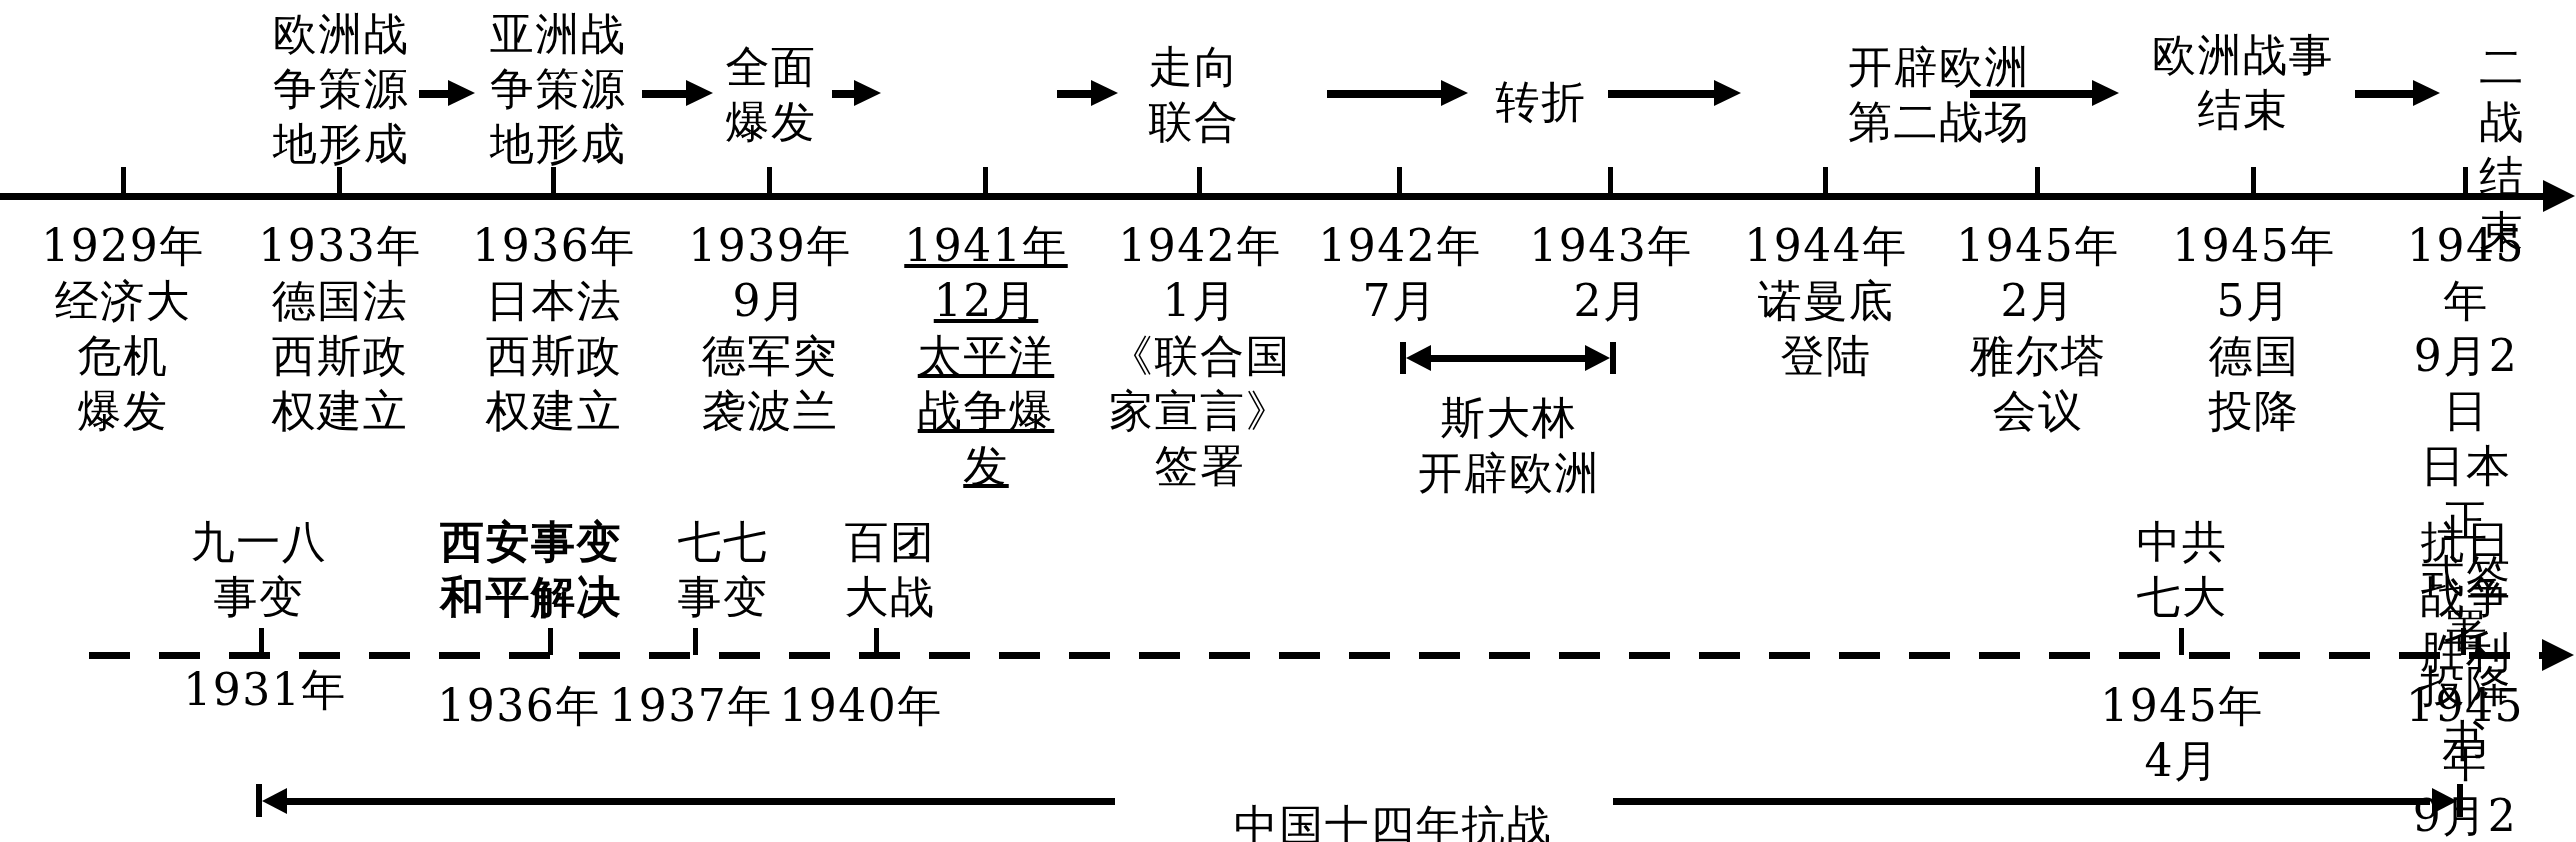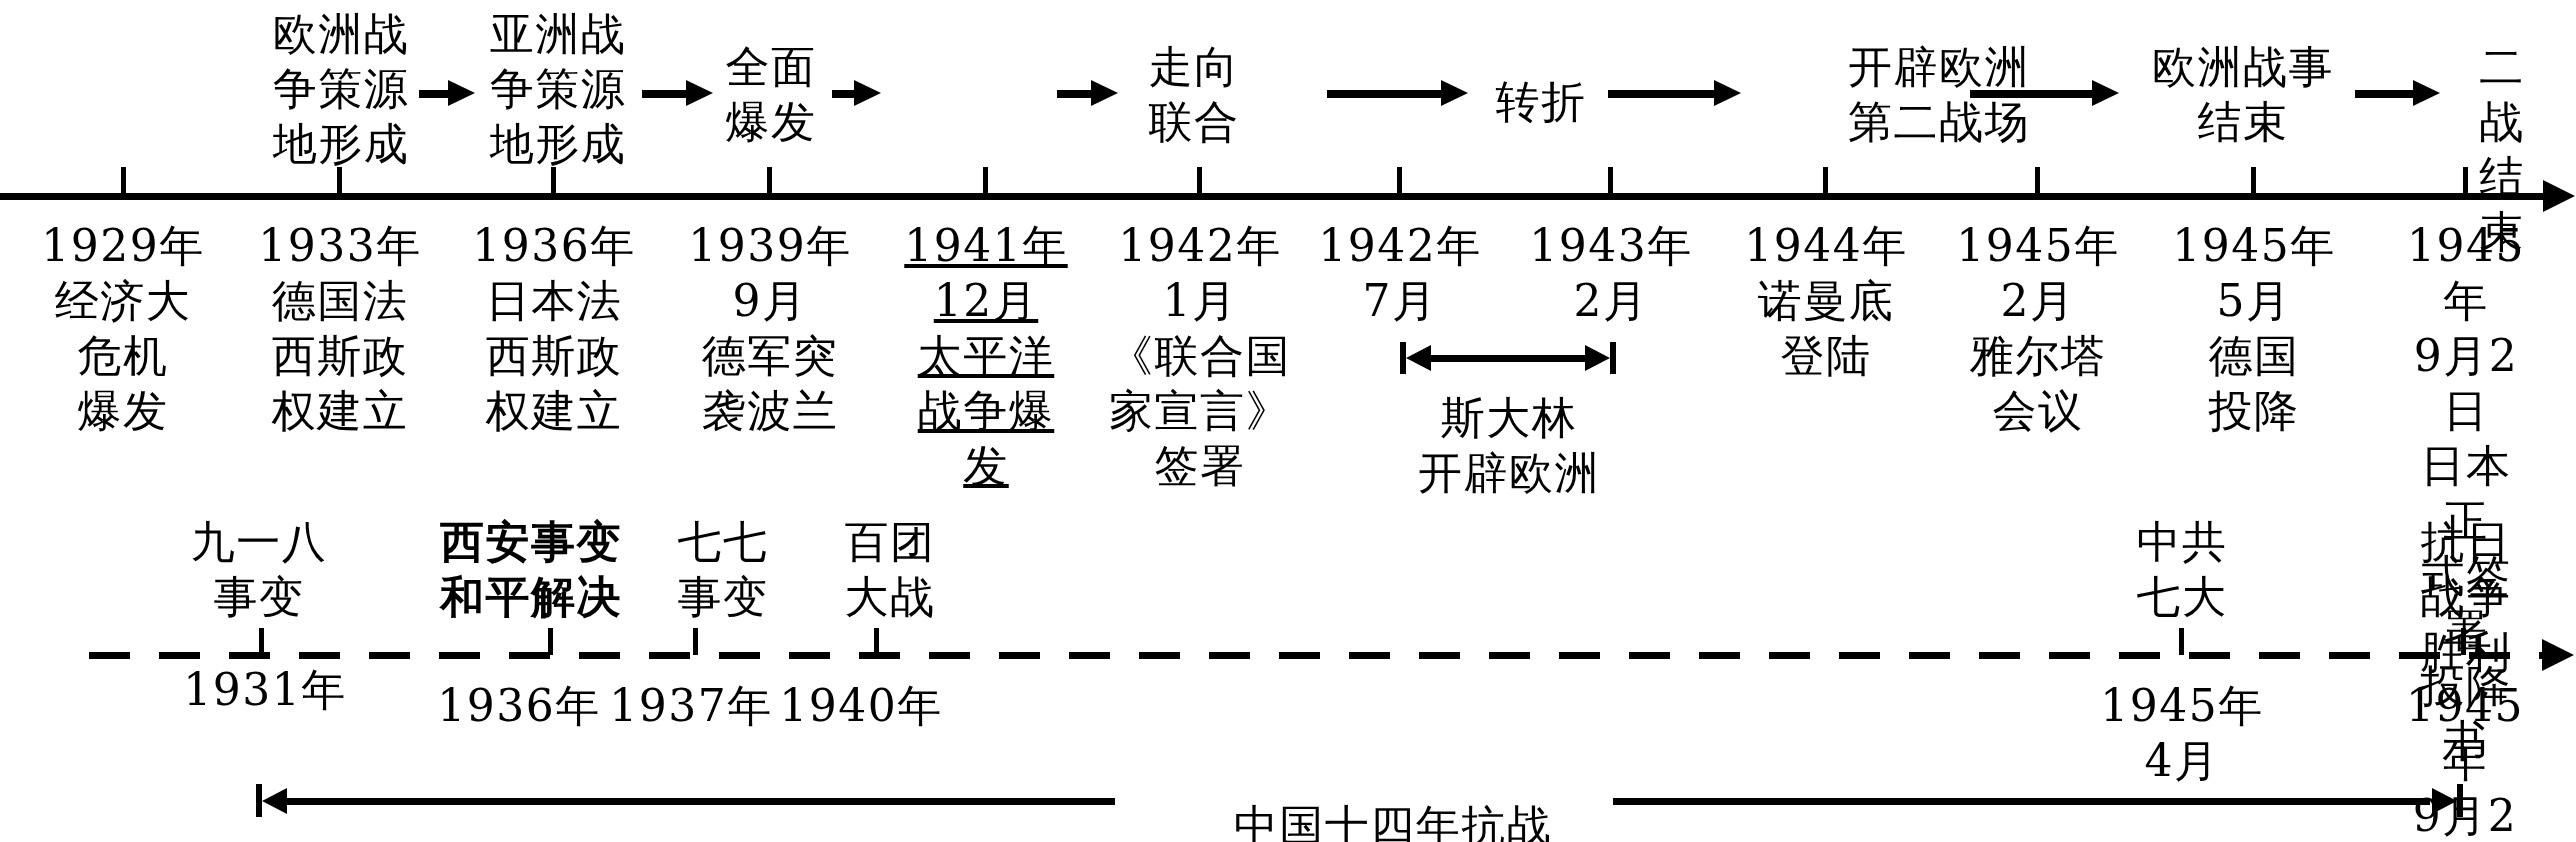--- a/index.html
+++ b/index.html
@@ -73,21 +73,21 @@
   <div class="txt" style="left:558px;  top:6px;">亚洲战
 争策源
 地形成</div>
   <div class="txt" style="left:771px; top:39px;">全面
 爆发</div>
   <div class="txt" style="left:1194px; top:39px;">走向
 联合</div>
   <div class="txt" style="left:1541px; top:74px;">转折</div>
   <div class="txt" style="left:1939px; top:39px;">开辟欧洲
 第二战场</div>
-  <div class="txt" style="left:2243px; top:39px;text-align:center;">欧洲战事
+  <div class="txt" style="left:2243px; top:27px;text-align:center;">欧洲战事
 结束</div>
   <div class="txt" style="left:2502px; top:39px;">二战
 结束</div>
 
   <div class="ar" style="left:419px;  top:94px; width:56px;">
       <i class="sh"></i>
       <i class="hd"></i>
     </div>
   <div class="ar" style="left:642px;  top:94px; width:71px;">
       <i class="sh"></i>

